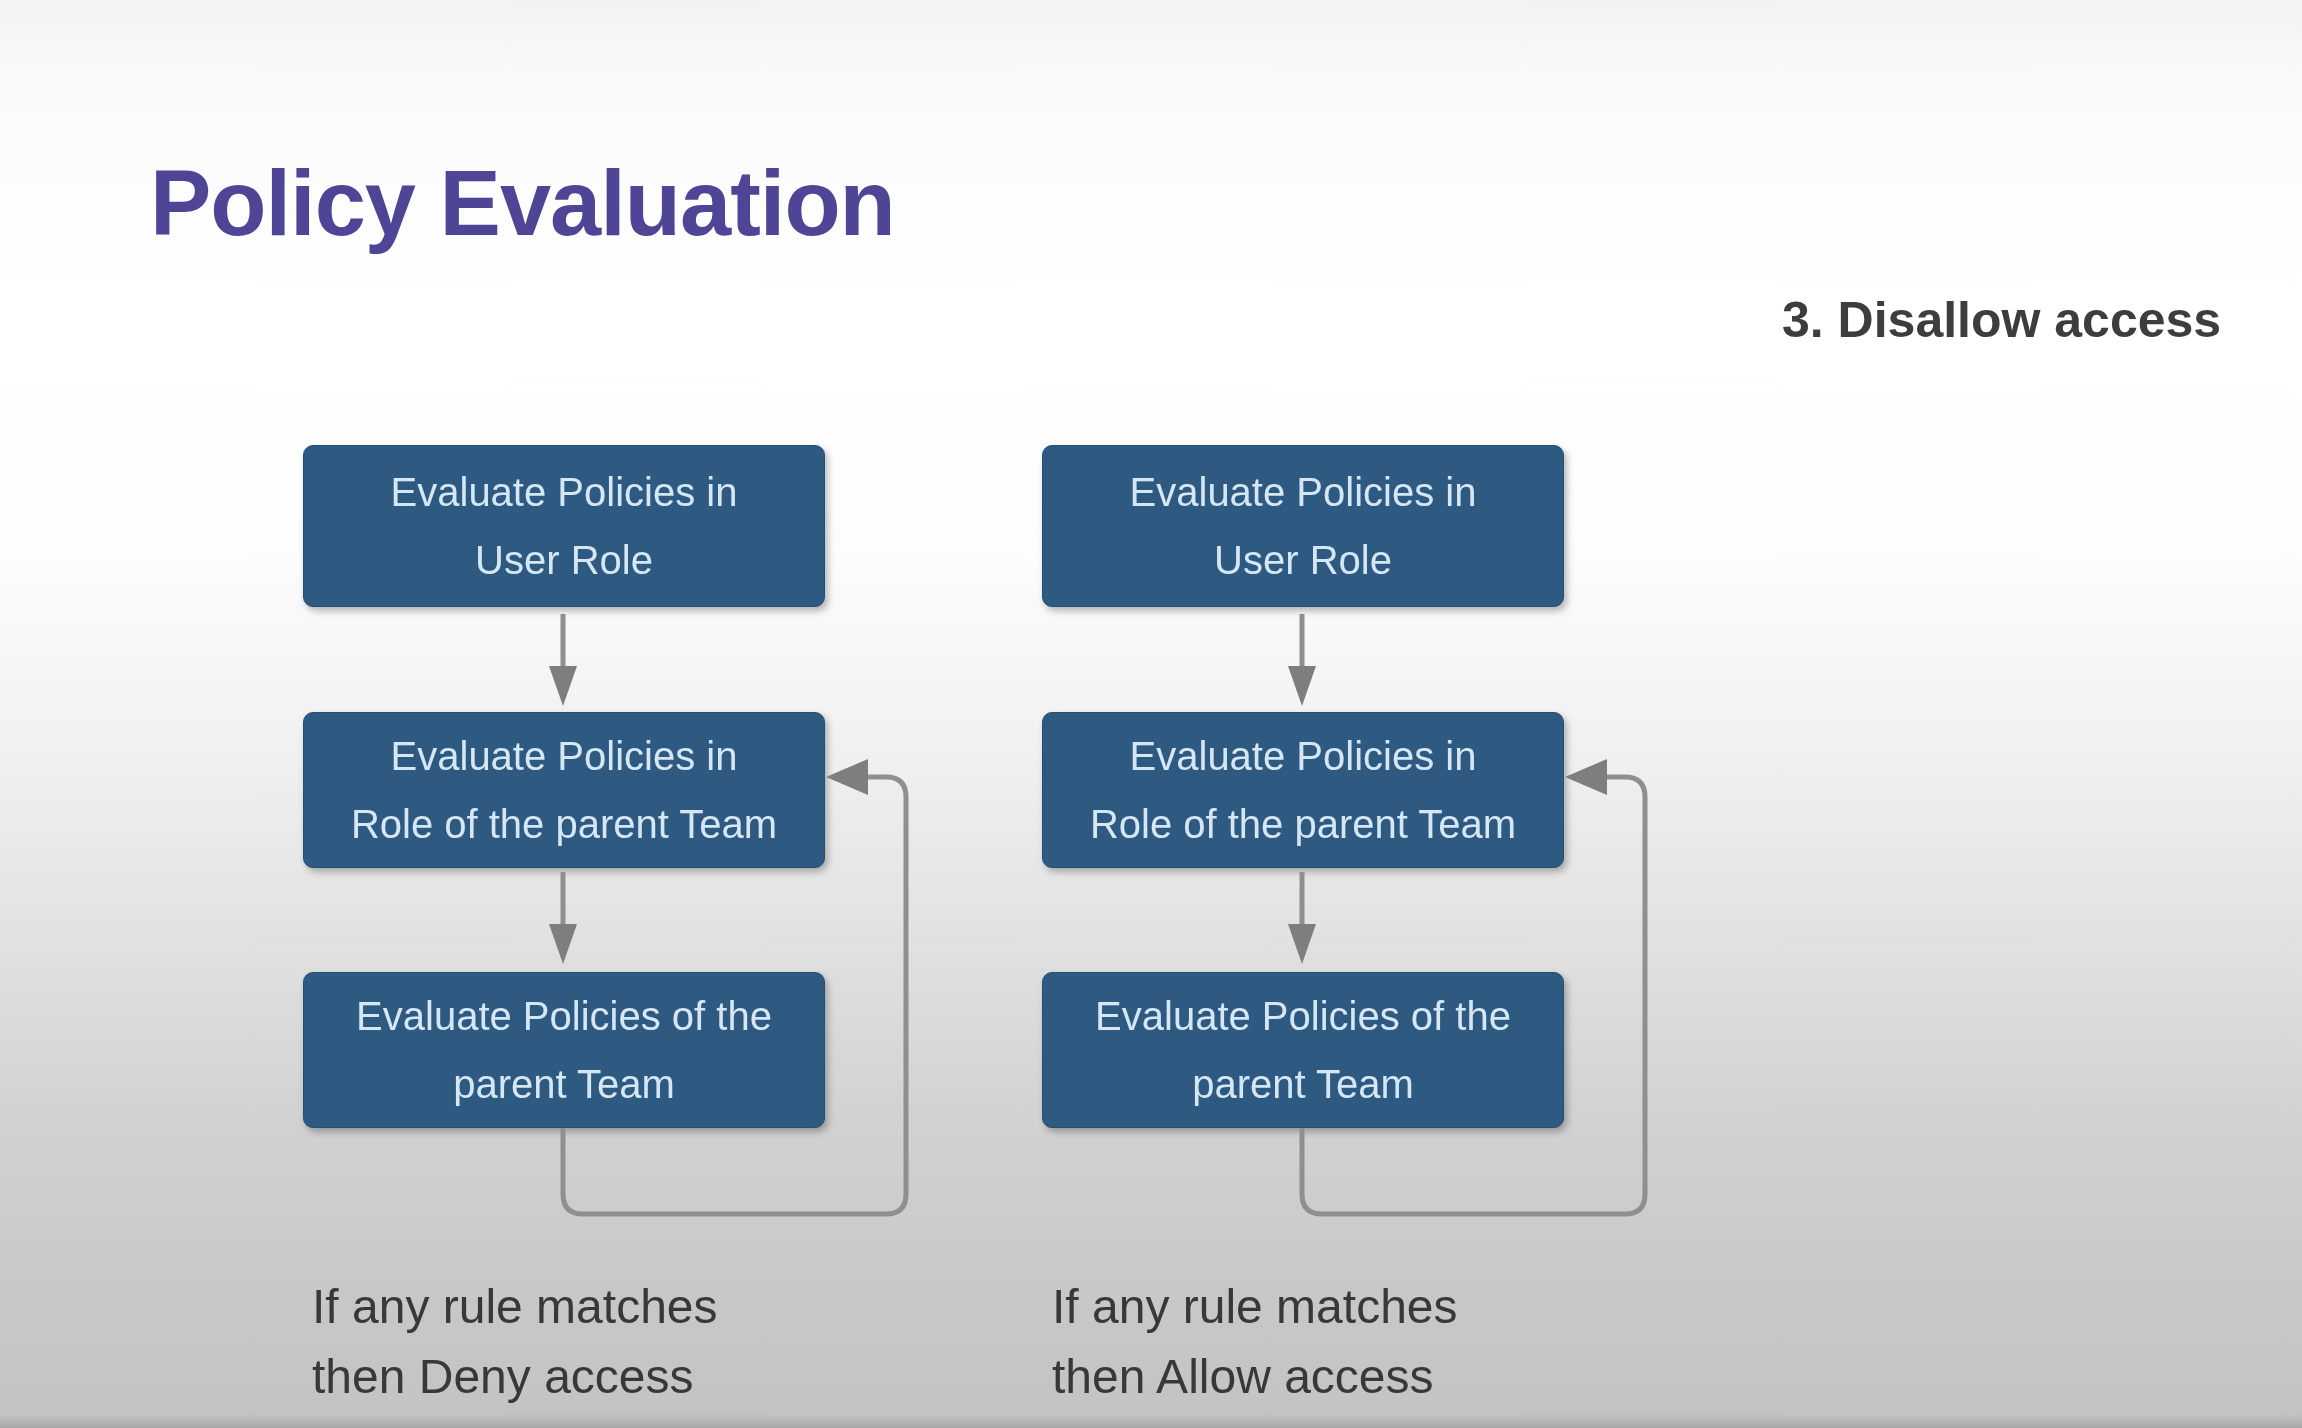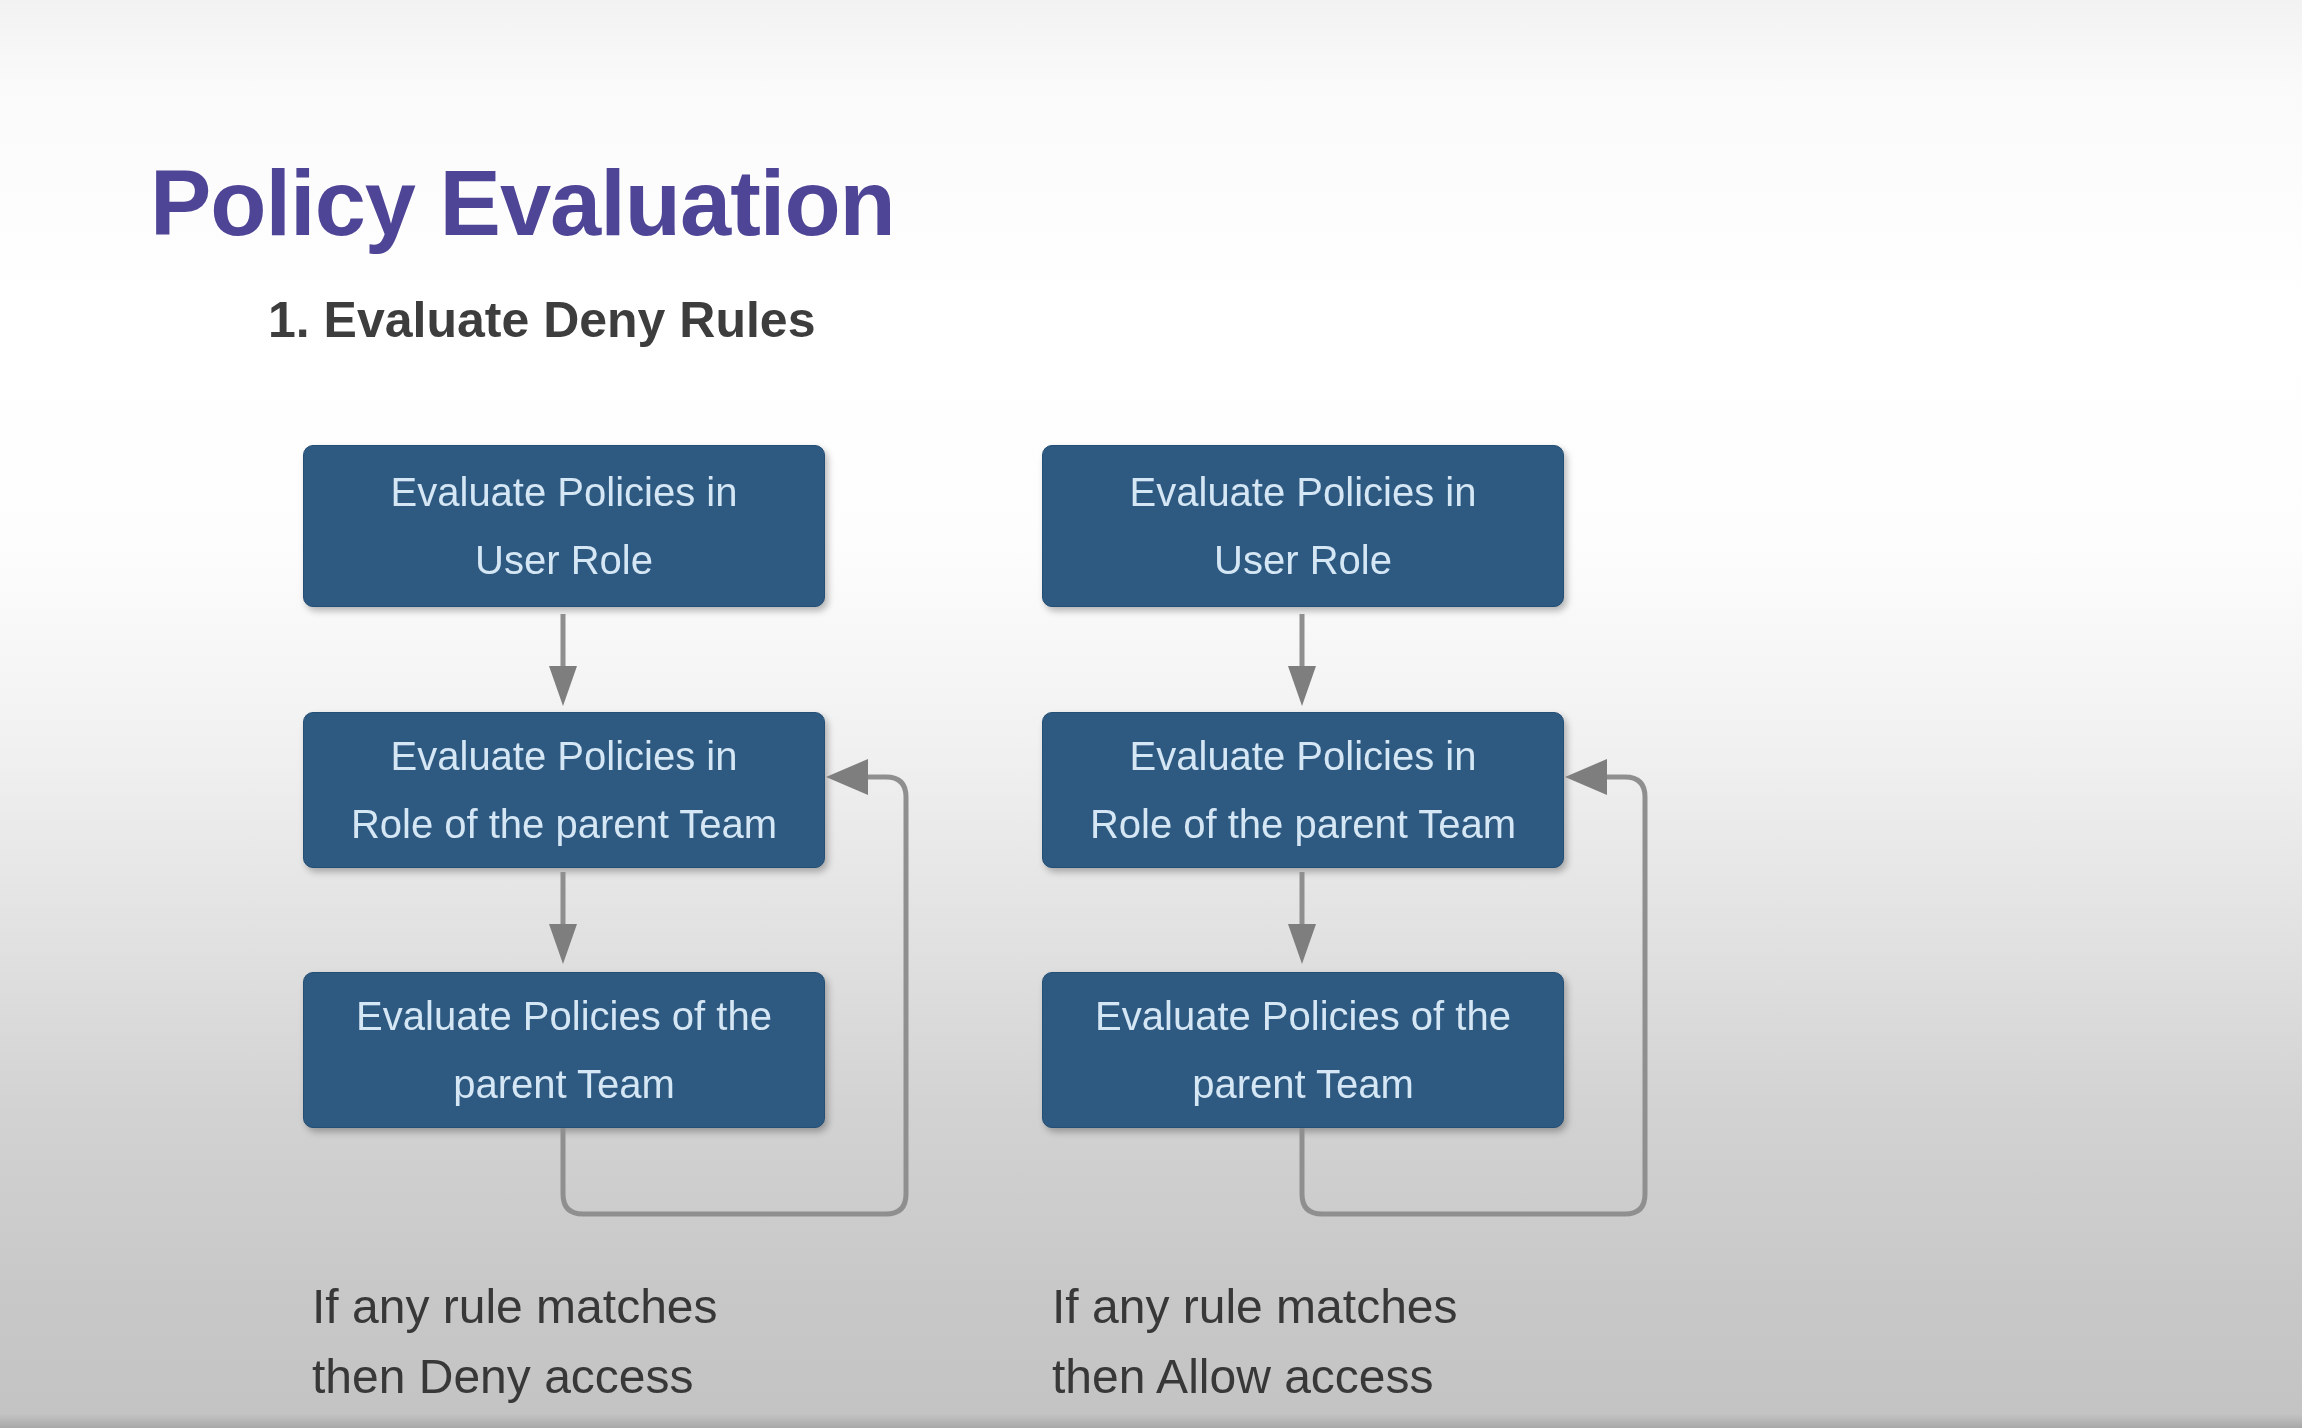--- a/index.html
+++ b/index.html
@@ -55,21 +55,21 @@
   .arrows path{stroke:var(--arrow-line);stroke-width:5;fill:none;}
   .arrows polygon{fill:var(--arrow-head);stroke:none;}
 </style>
 </head>
 <body>
 
 <div class="stage">
 
   <div class="title">Policy Evaluation</div>
 
-  <div class="step-heading step-1">1. Evaluate Deny Rules</div>
+  <div class="step-heading step-3">3. Disallow access</div>
 
   <div class="flowbox col1 row1">
     <div class="ln">Evaluate Policies in</div>
     <div class="ln">User Role</div>
   </div>
   <div class="flowbox col1 row2">
     <div class="ln">Evaluate Policies in</div>
     <div class="ln">Role of the parent Team</div>
   </div>
   <div class="flowbox col1 row3">

